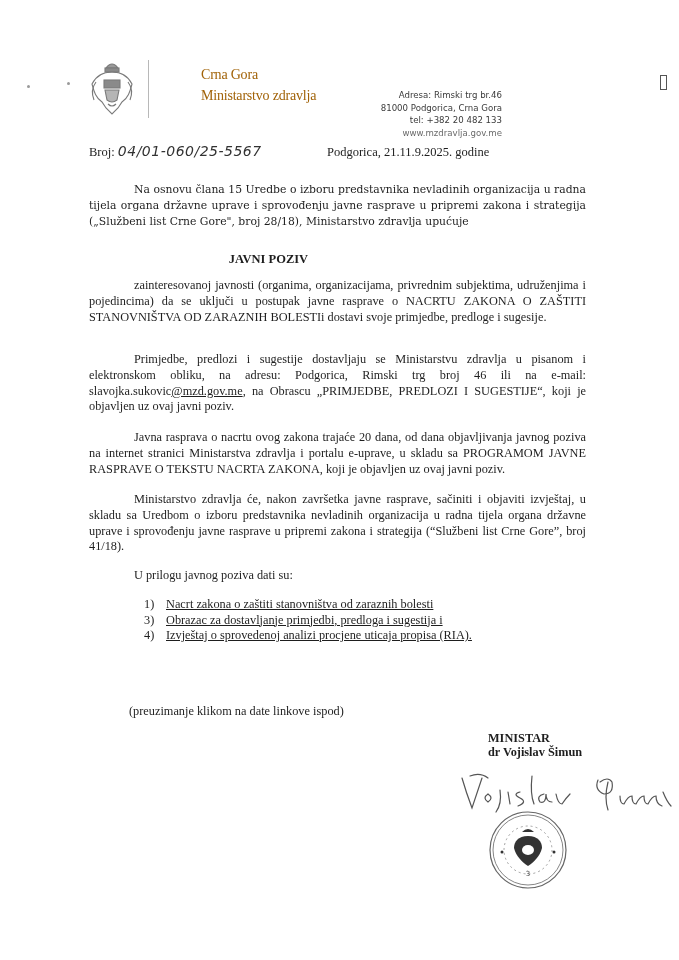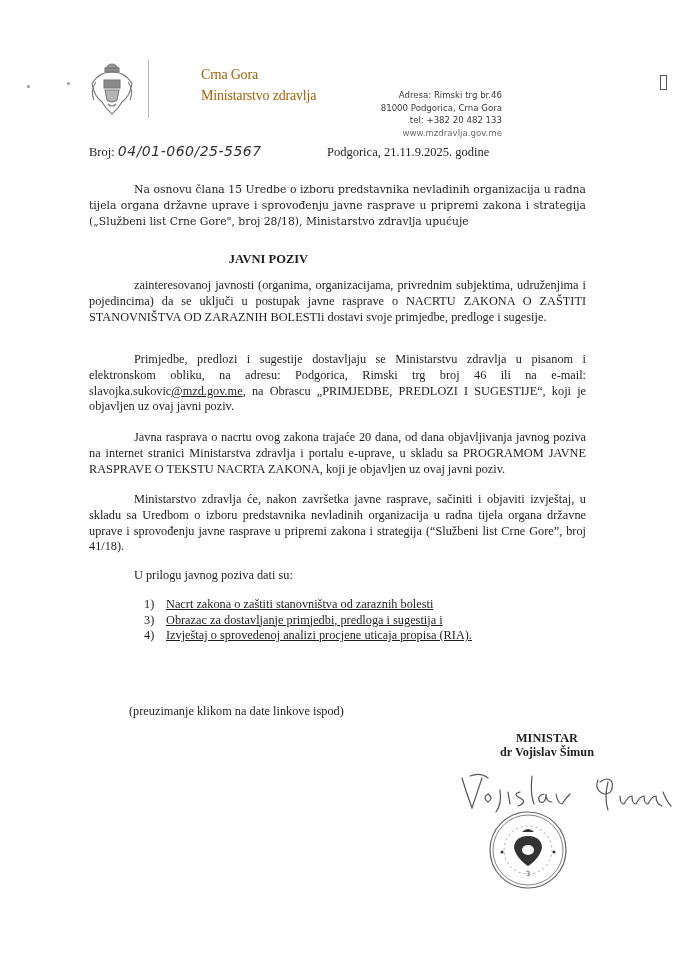--- a/index.html
+++ b/index.html
@@ -19,21 +19,21 @@
   .broj { left: 89px; top: 143px; font-size: 12.5px; }
   .broj .hand { font-family: "DejaVu Sans", sans-serif; font-style: italic; font-size: 14px; color: #333; letter-spacing: 0.5px; }
   .date { left: 327px; top: 145px; font-size: 12.5px; }
   .p { position: absolute; left: 89px; width: 497px; font-size: 12.3px; line-height: 15.8px; text-align: justify; }
   .p.cam { font-family: "DejaVu Serif", serif; font-size: 10.8px; line-height: 15.8px; }
   .ind { text-indent: 45px; }
   .title { position: absolute; left: 0; width: 537px; top: 252px; text-align: center; font-weight: bold; font-size: 12.5px; }
   .list { position: absolute; left: 144px; top: 597px; font-size: 12.3px; line-height: 15.5px; text-decoration: underline; }
   .list .n { display: inline-block; width: 22px; }
   .link { text-decoration: underline; }
-  .sign { position: absolute; left: 477px; top: 731px; text-align: center; font-weight: bold; font-size: 12.3px; line-height: 14px; width: 140px; }
+  .sign { position: absolute; left: 488px; top: 731px; font-weight: bold; font-size: 12.3px; line-height: 14px; width: 140px; }
   .signature { position: absolute; left: 448px; top: 770px; width: 230px; height: 45px; }
   .seal { position: absolute; left: 488px; top: 810px; width: 80px; height: 80px; }
 </style>
 </head>
 <body>
 
 <div class="dot" style="left:27px;top:85px;"></div>
 <div class="dot" style="left:67px;top:82px;"></div>
 
 <div class="abs header-left">

